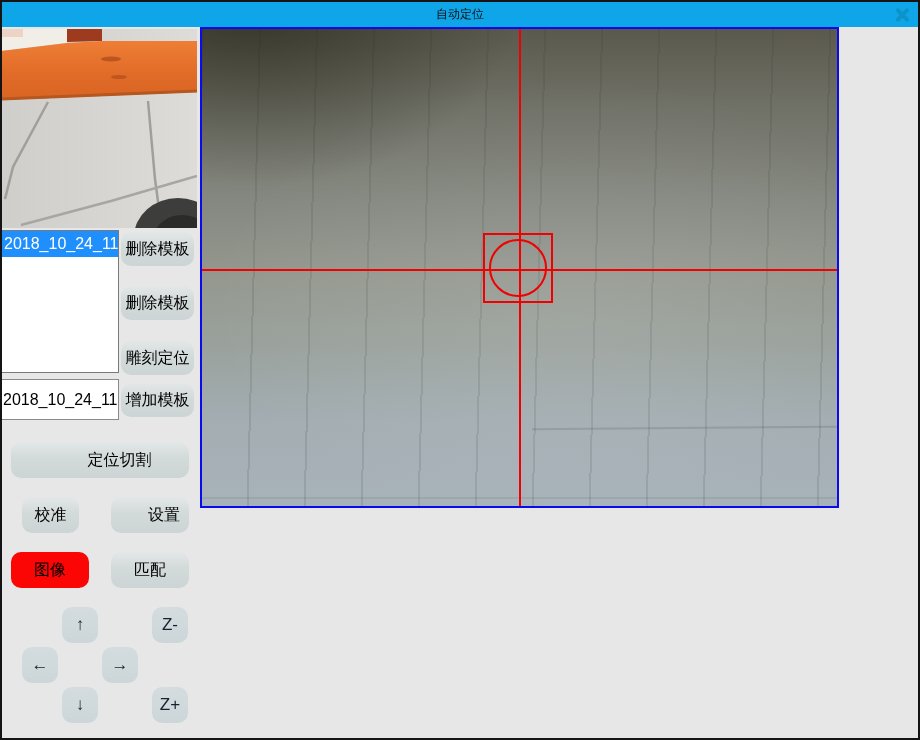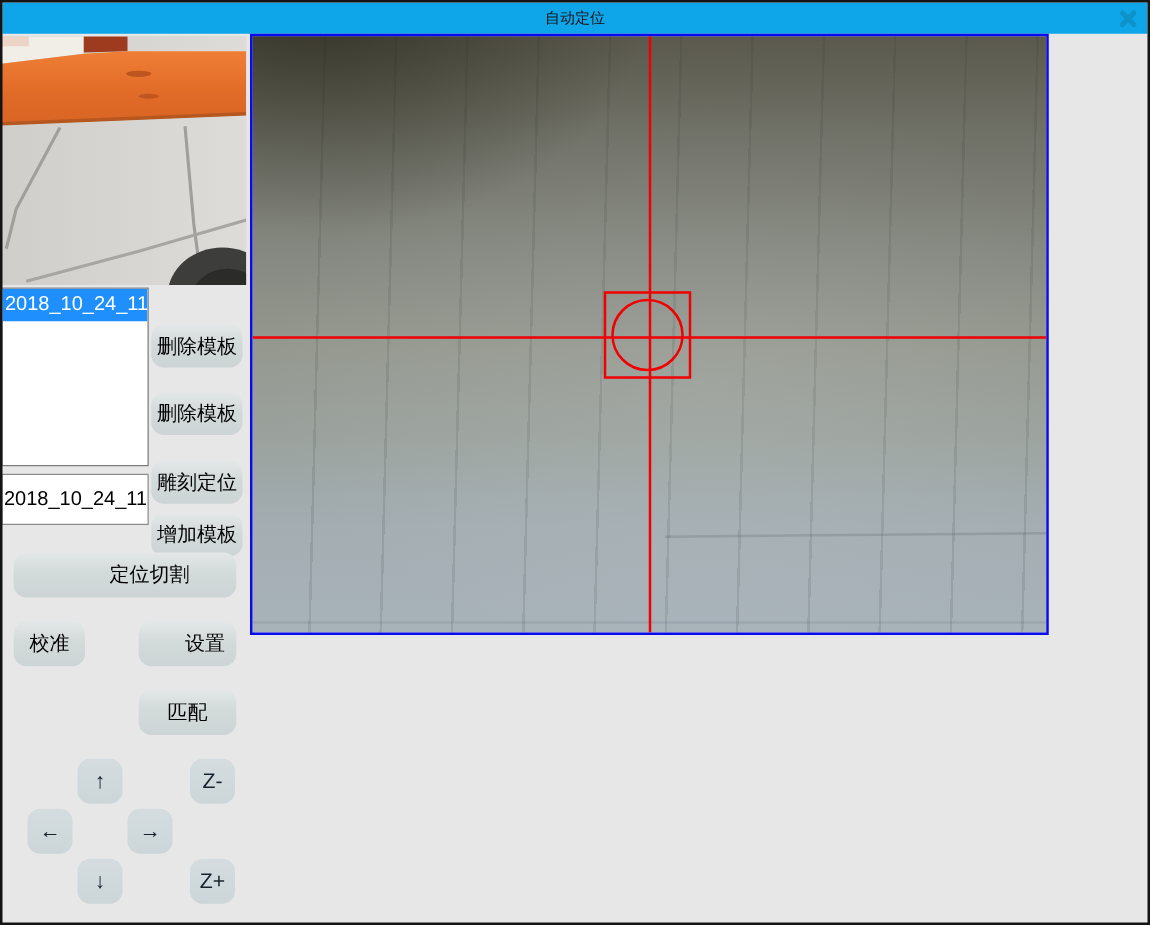--- a/index.html
+++ b/index.html
@@ -58,21 +58,21 @@
     position:absolute;left:1px;top:379px;width:118px;height:41px;
     background:#fff;border:1px solid #8a8a8a;font-size:16px;color:#000;padding:0 1px;outline:none;
   }
   
   .btn{
     position:absolute;display:flex;align-items:center;justify-content:center;
     border:none;border-radius:10px;font-size:16px;color:#000;cursor:pointer;
     background:linear-gradient(to bottom,#e3e7e7 0%,#d3dada 45%,#ccd4d5 100%);
     padding:0;
   }
-  .btn.tpl{left:121px;width:73px;height:34px;margin-top:28px;}
+  .btn.tpl{left:121px;width:73px;height:34px;}
   .btn.red{background:#fb0505;}
   .btn.jog{width:36px;height:36px;border-radius:10px;font-size:17px;
     background:linear-gradient(to bottom,#d4dcdf 0%,#ccd6d9 100%);color:#15212c;}
 </style>
 </head>
 <body>
 
 <div id="window">
   <div id="frame-border"></div>
 
@@ -126,22 +126,23 @@
     <div class="tpl-item">2018_10_24_11</div>
   </div>
   <input class="tpl-input" type="text" value="2018_10_24_11" style="">
 
   <button class="btn tpl" style="top:232px;">删除模板</button>
   <button class="btn tpl" style="top:286px;">删除模板</button>
   <button class="btn tpl" style="top:341px;">雕刻定位</button>
   <button class="btn tpl" style="top:383px;">增加模板</button>
 
   <button class="btn" style="left:11px;top:442px;width:178px;height:36px;padding-left:39px;">定位切割</button>
-  <button class="btn" style="left:11px;top:497px;width:57px;height:36px;">校准</button>
+  <button class="btn" style="left:22px;top:497px;width:57px;height:36px;">校准</button>
   <button class="btn" style="left:111px;top:497px;width:78px;height:36px;padding-left:28px;">设置</button>
+  <button class="btn red" style="left:11px;top:552px;width:78px;height:36px;">图像</button>
   <button class="btn" style="left:111px;top:552px;width:78px;height:36px;">匹配</button>
 
   <button class="btn jog" style="left:62px;top:607px;">↑</button>
   <button class="btn jog" style="left:152px;top:607px;">Z-</button>
   <button class="btn jog" style="left:22px;top:647px;">←</button>
   <button class="btn jog" style="left:102px;top:647px;">→</button>
   <button class="btn jog" style="left:62px;top:687px;">↓</button>
   <button class="btn jog" style="left:152px;top:687px;">Z+</button>
 </div>
 

